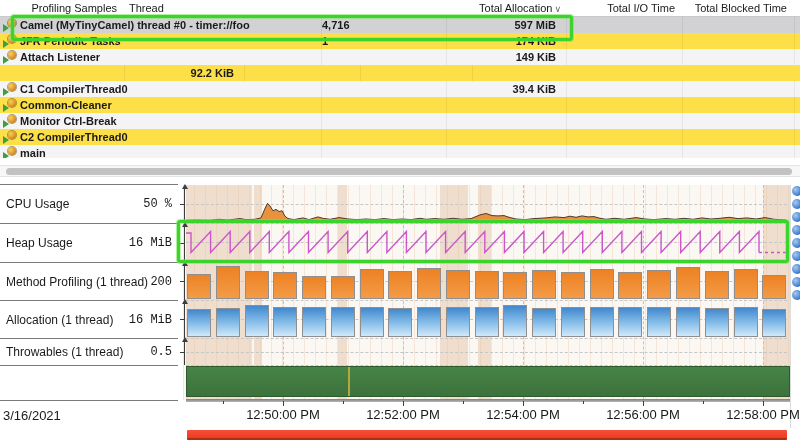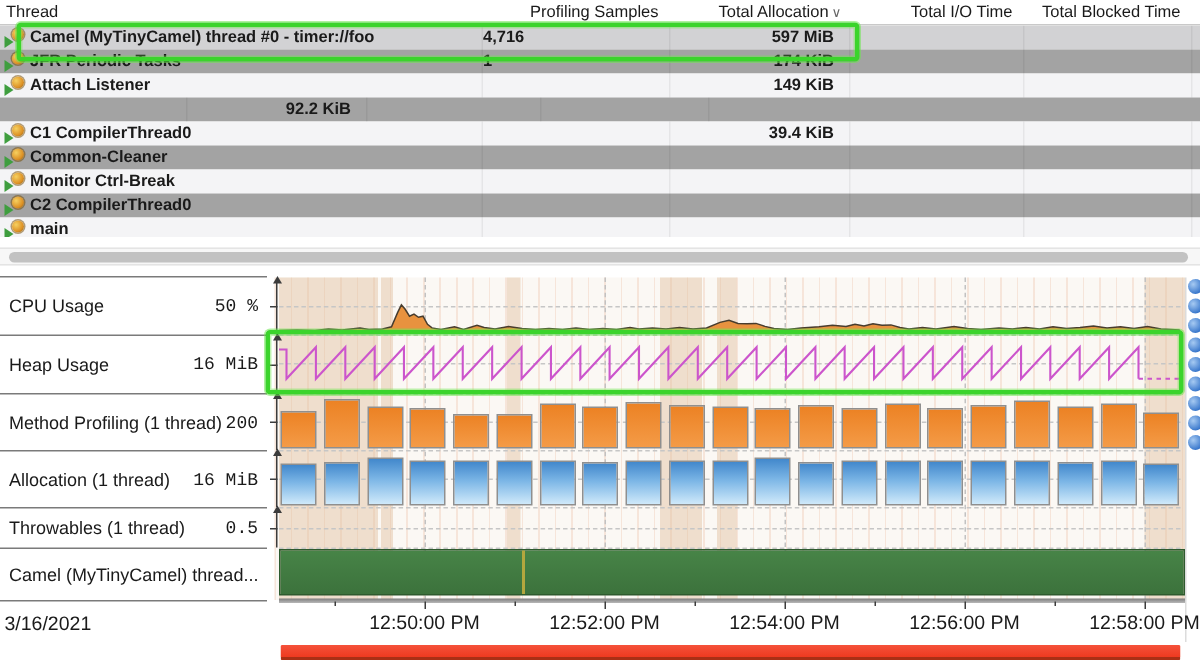--- a/index.html
+++ b/index.html
@@ -10,21 +10,21 @@
   #table-header{position:absolute;left:0;top:0;width:800px;height:16px;display:flex;
                 border-bottom:1px solid #c9c9c9;background:#fff;font-size:11px;align-items:center;}
   .hc{flex:none;box-sizing:border-box;white-space:nowrap;overflow:hidden;}
   .hc.thread{width:322px;text-align:left;padding-left:4px;}
   .hc.samples{width:125px;text-align:right;padding-right:8px;}
   .hc.alloc{width:120px;text-align:right;padding-right:6px;}
   .hc.io{width:116px;text-align:right;padding-right:8px;}
   .hc.blocked{width:112px;text-align:right;padding-right:8px;}
   .sort-glyph{color:#666;font-size:9px;margin-left:2px;}
   #table-body{position:absolute;left:0;top:17px;width:800px;height:141px;overflow:hidden;}
-  .trow{display:flex;height:16px;font-size:11px;font-weight:bold;align-items:center;background:#a3a3a3;}
+  .trow{display:flex;height:16px;font-size:11px;font-weight:bold;align-items:center;background:#fde047;}
   .trow.stripe{background:#f4f4f6;}
   .trow.selected{background:#d2d2d4;}
   .tc{flex:none;box-sizing:border-box;white-space:nowrap;overflow:hidden;border-right:1px solid rgba(0,0,0,0.06);height:16px;line-height:16px;text-align:center;}
   .tc.thread{width:322px;padding-left:3px;display:flex;align-items:center;gap:3px;}
   .tc.samples{width:125px;text-align:left;padding-right:8px;}
   .tc.alloc{width:120px;text-align:right;padding-right:10px;}
   .tc.io{width:116px;}
   .tc.blocked{width:112px;}
   .thread-icon{position:relative;width:14px;height:13px;flex:none;display:inline-block;}
   .thread-icon .tri{position:absolute;left:0;bottom:0;width:0;height:0;
@@ -79,22 +79,22 @@
       background:linear-gradient(180deg,#f5513a,#ee3a20);border-bottom:2px solid #a92f15;
       border-radius:1px;z-index:4;}
 </style>
 </head>
 <body>
 
 <div id="page">
 
   <div id="thread-table">
     <div id="table-header">
+      <div class="hc samples">Profiling Samples</div>
       <div class="hc thread">Thread</div>
-      <div class="hc samples">Profiling Samples</div>
       <div class="hc alloc">
         <span>Total Allocation</span><span class="sort-glyph">∨</span>
       </div>
       <div class="hc io">Total I/O Time</div>
       <div class="hc blocked">Total Blocked Time</div>
     </div>
     <div id="table-body">
         <div class="trow selected">
           <div class="tc thread">
             <span class="thread-icon">
@@ -258,23 +258,20 @@
     <div class="lane-label-row" style="top:118px;height:37px">
       <span class="lane-label">Allocation (1 thread)</span>
       <span class="lane-tick">16 MiB</span>
     </div>
     <div class="lane-sep" style="top:155px"></div>
     <div class="lane-label-row" style="top:156px;height:26px">
       <span class="lane-label">Throwables (1 thread)</span>
       <span class="lane-tick">0.5</span>
     </div>
     <div class="lane-sep" style="top:182px"></div>
-    <div class="lane-label-row" style="top:183px;height:34px">
-      <span class="lane-label">Camel (MyTinyCamel) thread...</span>
-    </div>
     <div class="lane-sep" style="top:217px"></div>
   </div>
   <div id="date-label">3/16/2021</div>
 
   <div class="lane-plot" id="plot-cpu" style="top:185px;height:38px"><svg width="604" height="38" viewBox="0 0 604 38">
         <path d="M0,36 L0.0,35.3 L12.0,35.0 L24.0,35.3 L33.0,34.3 L42.0,35.0 L54.0,33.6 L60.0,34.6 L69.0,34.3 L75.0,32.9 L79.2,23.1 L81.6,18.3 L84.0,21.0 L87.0,25.8 L90.0,24.4 L93.0,26.5 L96.0,25.8 L99.0,31.2 L102.0,33.6 L108.0,34.6 L117.0,32.9 L123.0,34.6 L132.0,31.9 L136.8,33.3 L144.0,34.3 L153.0,32.6 L162.0,34.0 L171.0,34.6 L180.0,34.0 L189.0,34.6 L198.0,33.6 L207.0,34.6 L216.0,34.0 L225.0,34.6 L234.0,33.3 L240.0,34.3 L249.0,33.6 L258.0,34.3 L267.0,33.3 L276.0,34.3 L285.0,33.6 L294.0,29.9 L300.0,28.5 L306.0,30.6 L312.0,30.9 L318.0,30.6 L324.0,32.6 L330.0,34.0 L339.0,34.6 L348.0,33.6 L360.0,32.9 L369.0,31.9 L378.0,32.6 L384.0,31.2 L390.0,32.3 L396.0,30.9 L402.0,31.9 L408.0,31.6 L414.0,33.3 L420.0,34.3 L429.0,33.3 L438.0,34.3 L450.0,32.6 L459.0,34.0 L468.0,34.6 L480.0,33.6 L489.0,34.3 L498.0,33.3 L507.0,34.3 L516.0,32.9 L525.0,34.0 L534.0,33.3 L543.0,32.3 L552.0,33.6 L561.0,32.9 L570.0,34.0 L579.0,32.6 L588.0,34.3 L600.0,35.0 L600,36 Z" fill="#e8923f" stroke="#473c2e" stroke-width="1"></path>
       </svg></div>
   <div class="lane-plot" id="plot-heap" style="top:223px;height:39px"><svg width="604" height="39" viewBox="0 0 604 39">
         <path d="M0,10 L5,10 L5,29.5 L24.6,8.5 L24.6,29.5 L44.2,8.5 L44.2,29.5 L63.8,8.5 L63.8,29.5 L83.3,8.5 L83.3,29.5 L102.9,8.5 L102.9,29.5 L122.5,8.5 L122.5,29.5 L142.1,8.5 L142.1,29.5 L161.7,8.5 L161.7,29.5 L181.3,8.5 L181.3,29.5 L200.9,8.5 L200.9,29.5 L220.4,8.5 L220.4,29.5 L240.0,8.5 L240.0,29.5 L259.6,8.5 L259.6,29.5 L279.2,8.5 L279.2,29.5 L298.8,8.5 L298.8,29.5 L318.4,8.5 L318.4,29.5 L338.0,8.5 L338.0,29.5 L357.6,8.5 L357.6,29.5 L377.1,8.5 L377.1,29.5 L396.7,8.5 L396.7,29.5 L416.3,8.5 L416.3,29.5 L435.9,8.5 L435.9,29.5 L455.5,8.5 L455.5,29.5 L475.1,8.5 L475.1,29.5 L494.7,8.5 L494.7,29.5 L514.2,8.5 L514.2,29.5 L533.8,8.5 L533.8,29.5 L553.4,8.5 L553.4,29.5 L573.0,8.5 L573.0,29.5 " fill="none" stroke="#cc55cc" stroke-width="1.4"></path>
         <path d="M573.0,29.5 H600" fill="none" stroke="#cc55cc" stroke-width="1.4" stroke-dasharray="3,3"></path>

